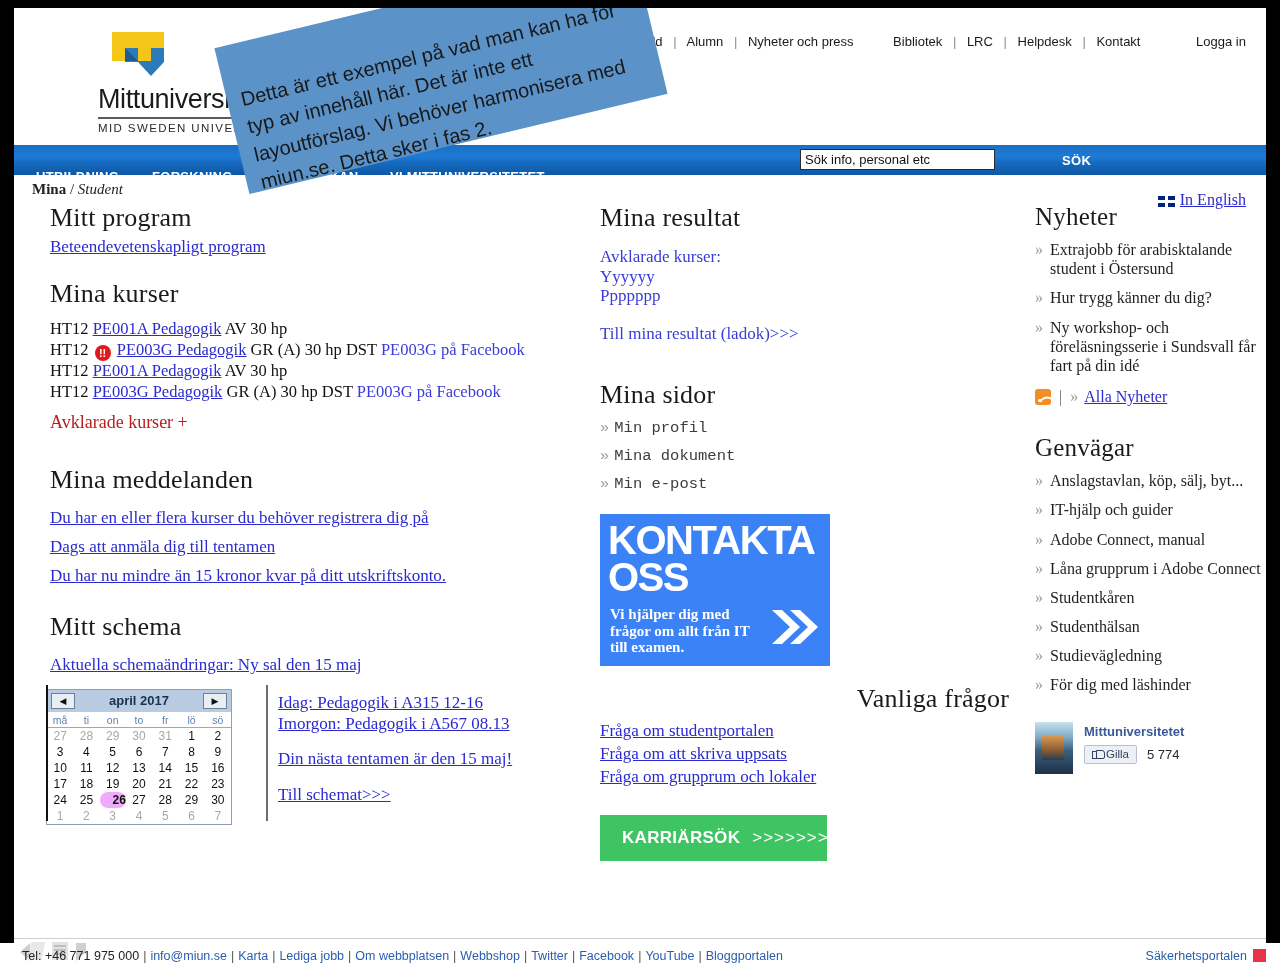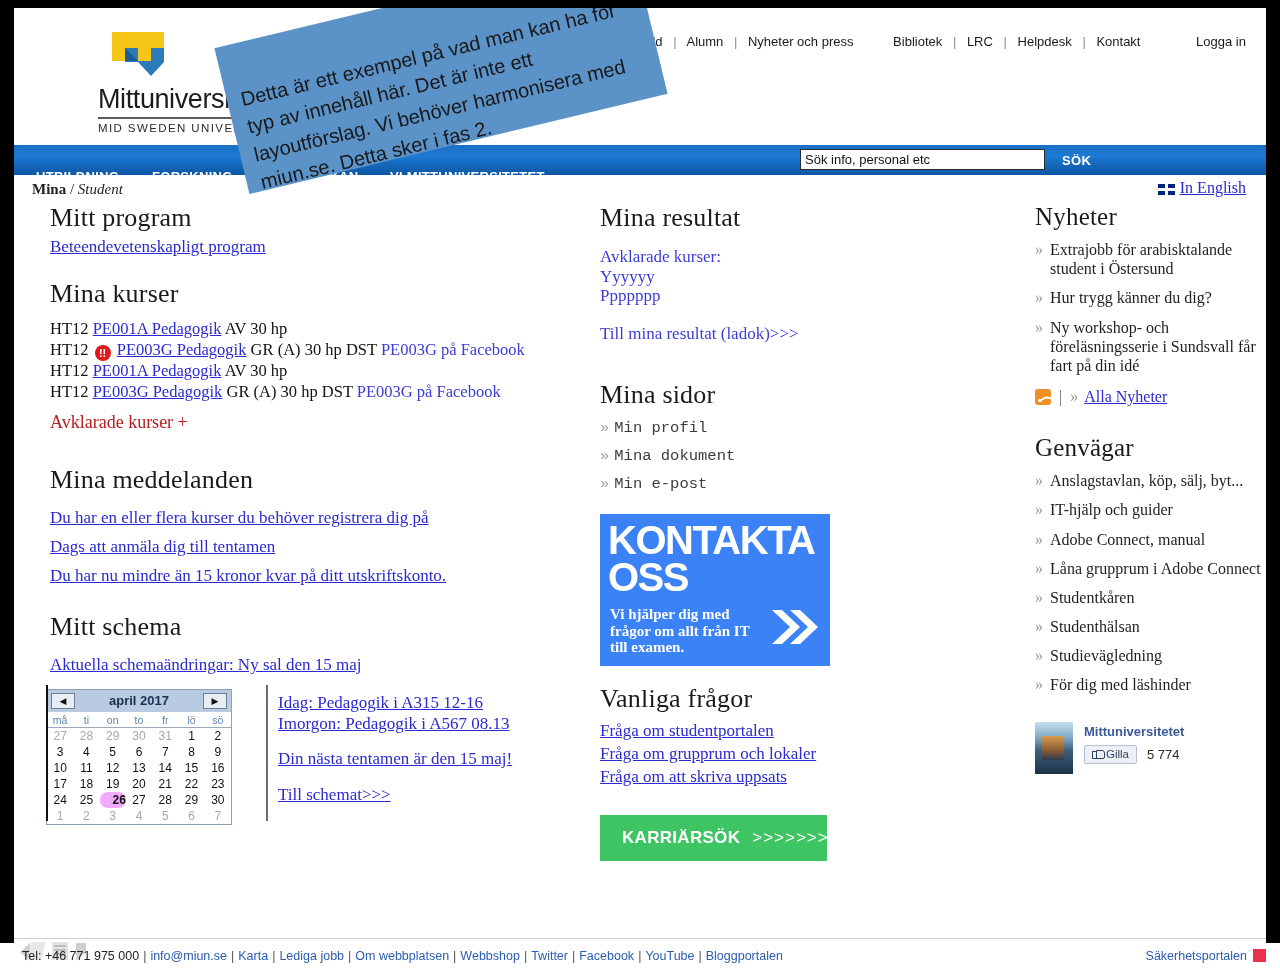--- a/index.html
+++ b/index.html
@@ -54,41 +54,41 @@
   .navbar .item {
     position:absolute; top:24px;
     font-family:"Liberation Sans", sans-serif; font-weight:bold;
     font-size:13px; color:#fff; letter-spacing:.3px;
   }
   .navbar .n0 { left:22px; }
   .navbar .n1 { left:138px; }
   .navbar .n2 { left:258px; }
   .navbar .n3 { left:376px; }
   .search-box {
-    position:absolute; left:786px; top:4px; width:245px; height:21px;
+    position:absolute; left:786px; top:4px; width:195px; height:21px;
     border:1px solid #2b2b2b; background:#fff;
     font-family:"Liberation Sans", sans-serif; font-size:13px;
     padding:1px 4px; color:#111;
   }
   .search-btn {
     position:absolute; left:1042px; top:7px;
     font-family:"Liberation Sans", sans-serif; font-weight:bold; font-size:13px;
     color:#fff; letter-spacing:.4px; background:none; border:none; cursor:pointer;
   }
 
   
   .crumbrow { position:relative; height:28px; }
   .crumb {
     position:absolute; left:18px; top:6px;
     font-family:"Liberation Serif", serif; font-size:15px; color:#222;
   }
   .crumb b { font-weight:bold; }
   .crumb i { font-style:italic; }
   .inenglish {
-    position:absolute; right:20px; top:4px;
+    position:absolute; right:20px; top:16px;
     font-family:"Liberation Serif", serif; font-size:16px;
   }
   .inenglish a { color:#2a2ad0; text-decoration:underline; }
   .uk-flag {
     display:inline-block; width:17px; height:11px; vertical-align:middle;
     margin-right:5px; position:relative; background:#00247d; overflow:hidden;
   }
   .uk-flag::before, .uk-flag::after {
     content:""; position:absolute; left:0; top:4px; width:17px; height:3px; background:#fff;
   }
@@ -499,25 +499,25 @@
         </div>
         <div class="b2">Vi hjälper dig med frågor om allt från IT till examen.</div>
         <div class="chev">
           <svg width="50" height="38" viewBox="0 0 50 38">
             <polygon points="2,2 20,19 2,36 12,36 30,19 12,2" fill="#fff"></polygon>
             <polygon points="20,2 38,19 20,36 30,36 48,19 30,2" fill="#fff"></polygon>
           </svg>
         </div>
       </div>
 
-      <h2 class="sec" style="margin-top:18px;">Vanliga frågor</h2>
+      <h2 class="sec" style="margin-top:18px;text-align:right;">Vanliga frågor</h2>
       <div class="faq" id="faq-list">
           <a class="lnk" href="#">Fråga om studentportalen</a>
+          <a class="lnk" href="#">Fråga om att skriva uppsats</a>
           <a class="lnk" href="#">Fråga om grupprum och lokaler</a>
-          <a class="lnk" href="#">Fråga om att skriva uppsats</a>
         </div>
 
       <button class="green-btn">
         <span class="lbl">KARRIÄRSÖK</span>
         <span class="arrows">&gt;&gt;&gt;&gt;&gt;&gt;&gt;&gt;</span>
       </button>
     </div>
 
     <div class="col colC">
 

